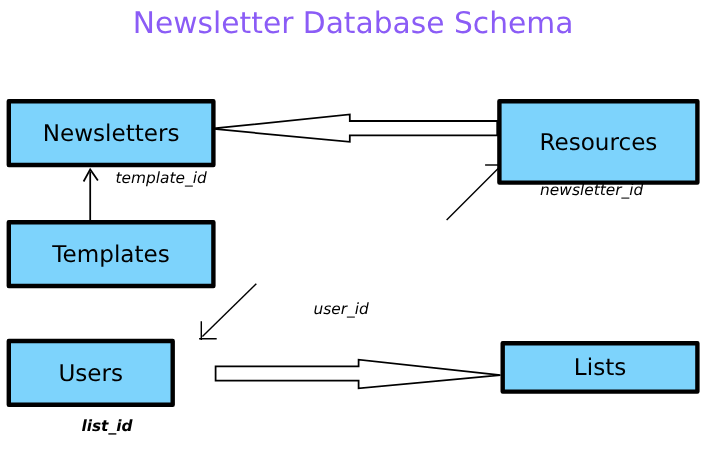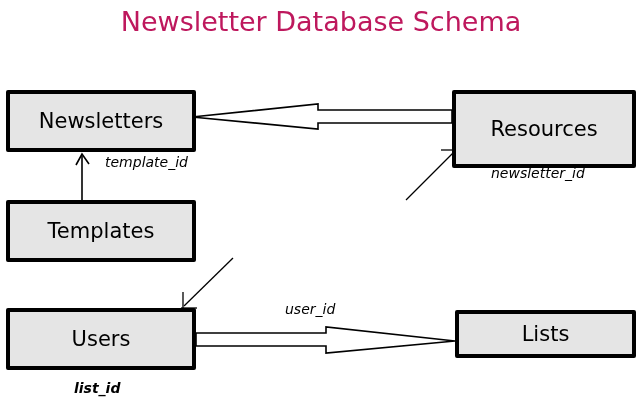--- a/index.html
+++ b/index.html
@@ -16,30 +16,30 @@
     font-family: "DejaVu Sans", sans-serif;
   }
   #title {
     position: absolute;
     left: 0;
     top: 6px;
     width: 642px;
     text-align: center;
     font-size: 27px;
     font-weight: 400;
-    color: #be185d;
+    color: #8b5cf6;
     letter-spacing: 0px;
     font-family: "DejaVu Sans", sans-serif;
   }
   .entity {
     position: absolute;
     box-sizing: border-box;
     border: 4px solid #000000;
     border-radius: 2px;
-    background: #e5e5e5;
+    background: #7dd3fc;
     display: flex;
     align-items: center;
     justify-content: center;
     color: #000000;
     font-size: 21px;
     font-family: "DejaVu Sans", sans-serif;
     z-index: 5;
   }
   .fk-label {
     position: absolute;
@@ -90,30 +90,30 @@
 
   <div class="entity" style="left:452px; top:90px;  width:184px; height:78px;">
     <span>Resources</span>
   </div>
 
   <div class="entity" style="left:6px;  top:200px; width:190px; height:62px;">
     <span>Templates</span>
   </div>
 
 
-  <div class="entity" style="left:6px;  top:308px; width:190px; height:62px;">
+  <div class="entity" style="left:6px;  top:308px; width:153px; height:62px;">
     <span>Users</span>
   </div>
 
   <div class="entity" style="left:455px; top:310px; width:181px; height:48px;">
     <span>Lists</span>
   </div>
 
   <div class="fk-label" style="left:105px; top:154px;">template_id</div>
 
   <div class="fk-label" style="left:491px; top:165px;">newsletter_id</div>
 
-  <div class="fk-label" style="left:285px; top:273px;margin-top:28px;">user_id</div>
+  <div class="fk-label" style="left:285px; top:273px;">user_id</div>
 
 
   <div class="fk-label" style="left:74px;  top:380px;font-weight:bold;">list_id</div>
 
 </div>
 
 </body></html>

